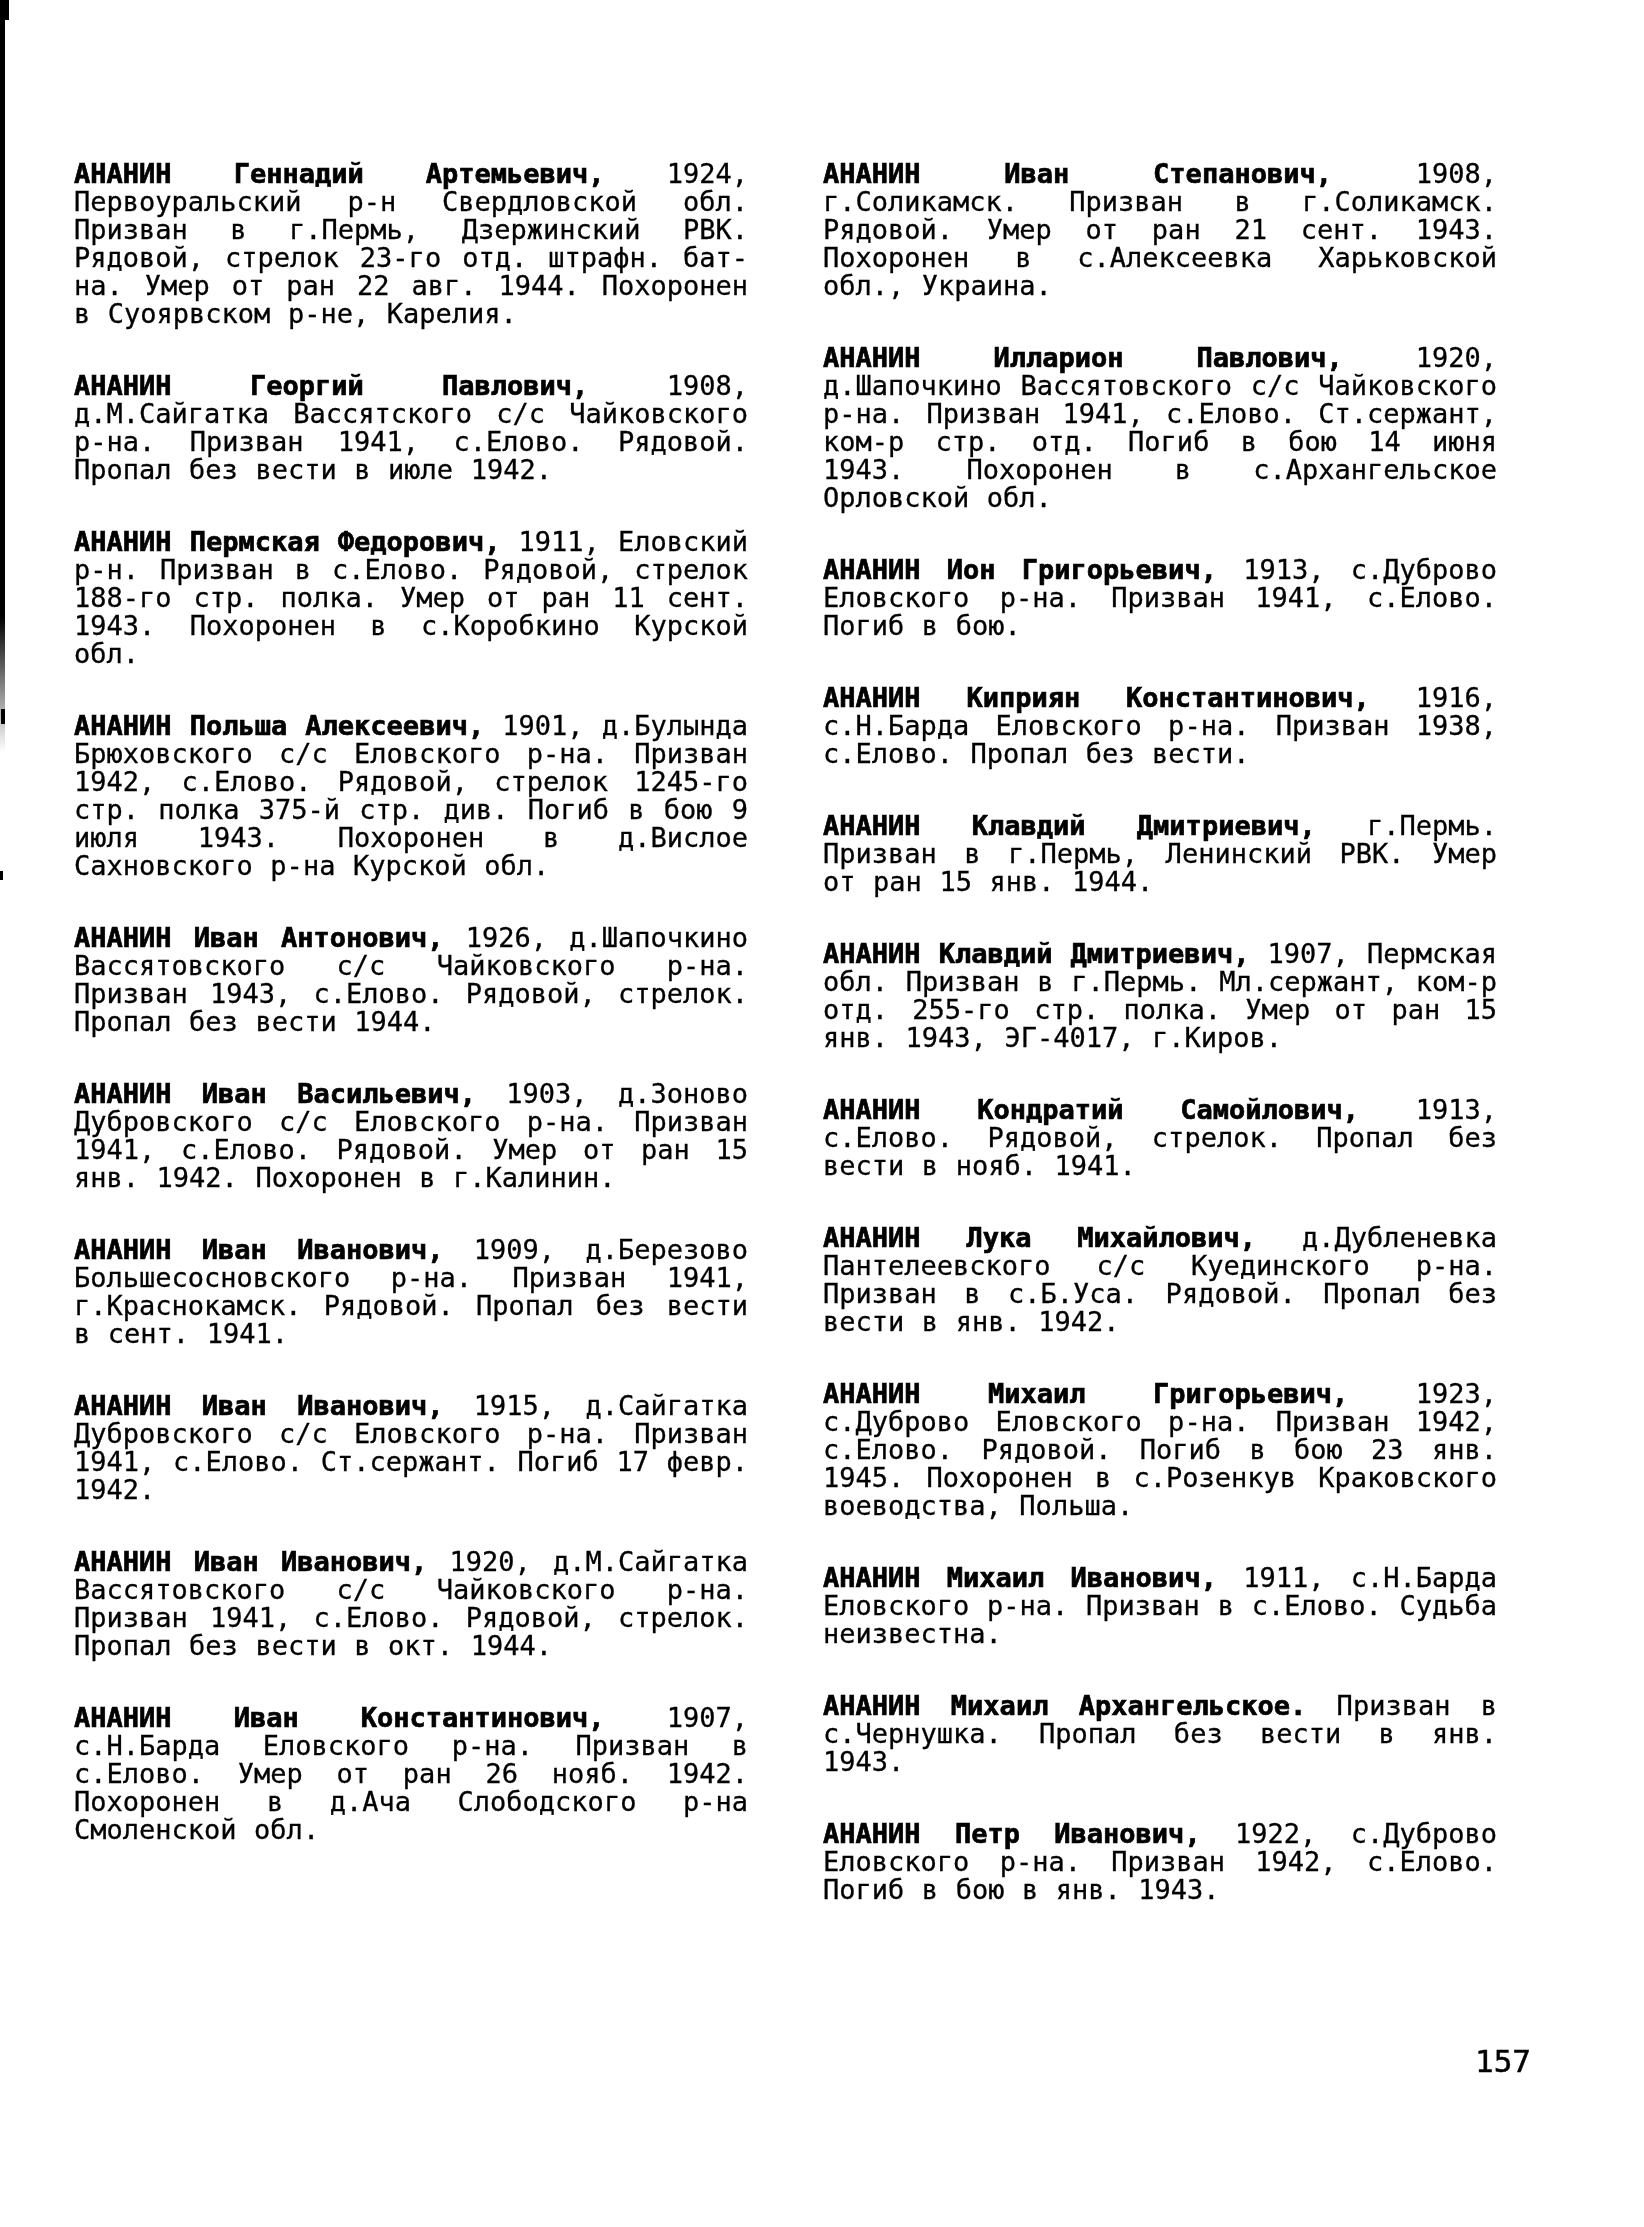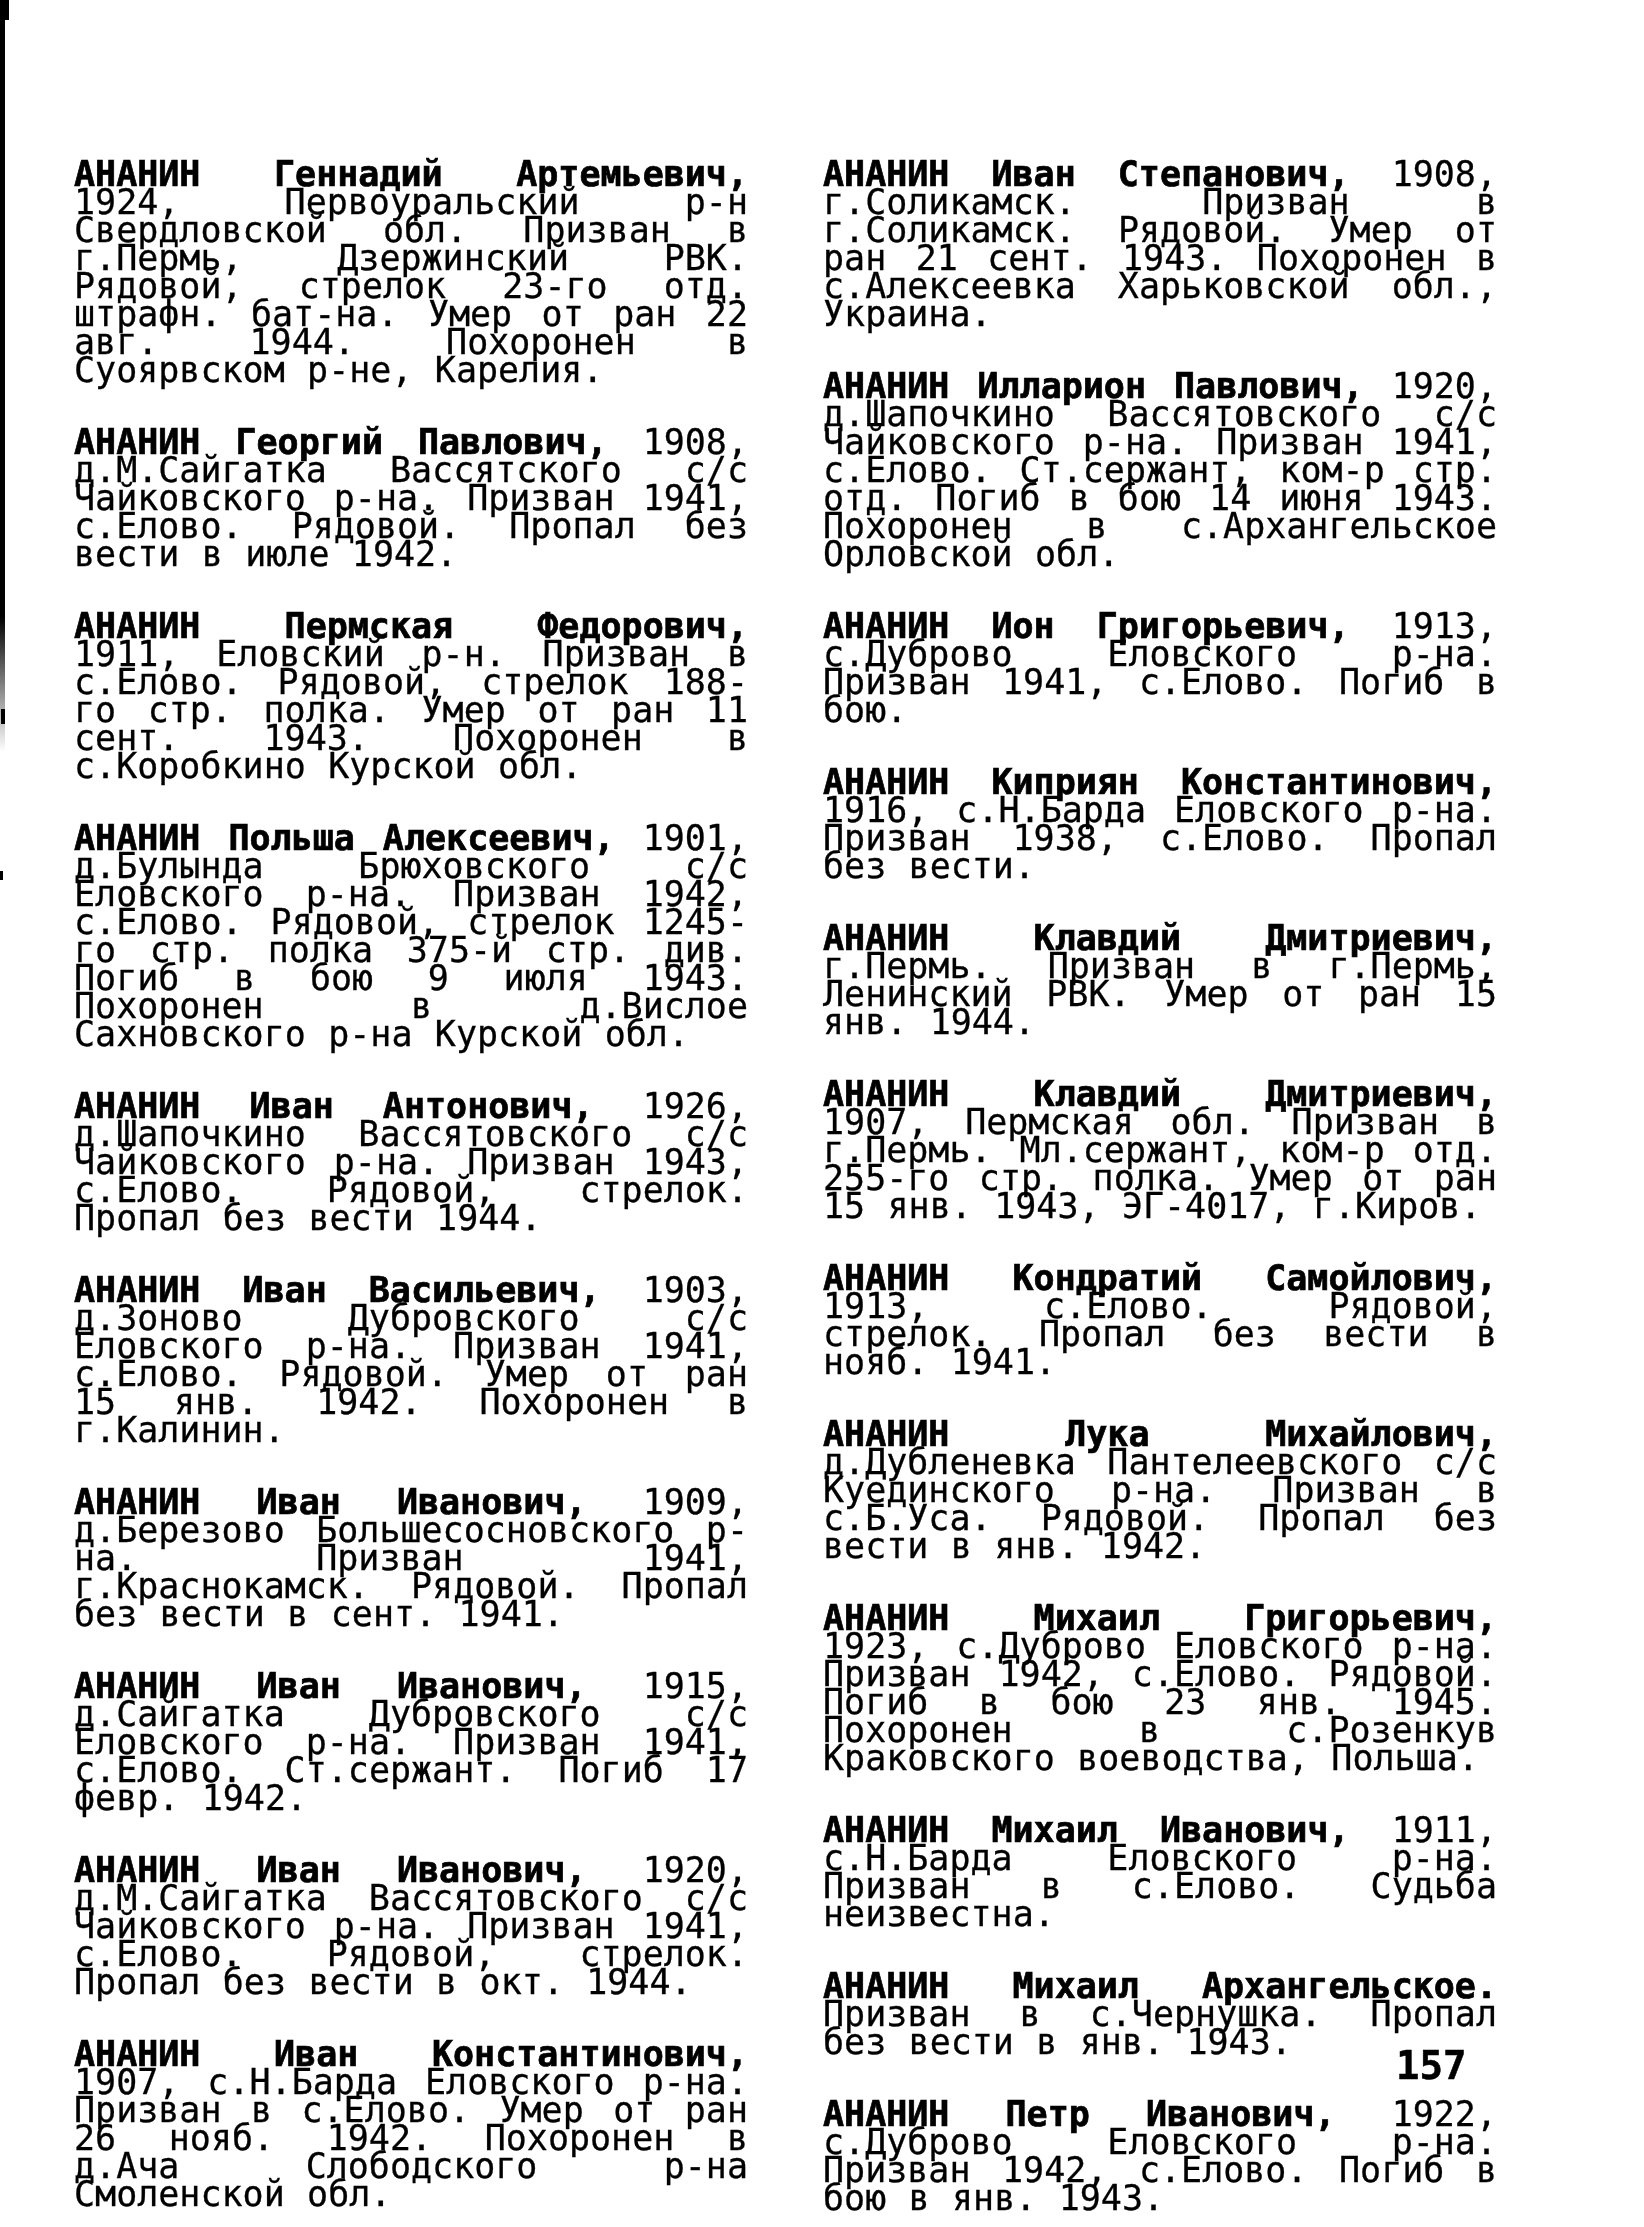--- a/index.html
+++ b/index.html
@@ -19,35 +19,35 @@
   .col {
     position: absolute;
     top: 160px;
     width: 674px;
     text-align: justify;
   }
   #col-left  { left: 74px; }
   #col-right { left: 823px; }
   .entry {
     margin: 0 0 44px 0;
-    font-size: 35px;
+    font-size: 27px;
     line-height: 28px;
     -webkit-text-stroke: 0.3px #000000;
     word-spacing: 1.3px;
   }
   .surname {
     font-weight: bold;
     -webkit-text-stroke: 0.7px #000000;
   }
   #page-number {
     position: absolute;
-    left: 1396px;
+    left: 1475px;
     top: 2043px;
-    font-size: 39px;
-    font-weight: bold;
+    font-size: 31px;
+    font-weight: normal;
     -webkit-text-stroke: 0.5px #000000;
   }
   
   .artifact { position: absolute; background: #000000; }
   #artifact-corner { left: 0; top: 0; width: 9.2px; height: 20px; }
   #artifact-line   { left: 0; top: 0; width: 4.6px; height: 752px;
                      background: linear-gradient(to bottom, #000 0%, #000 82%, rgba(0,0,0,0) 100%); }
   #artifact-speck-1 { left: 0.7px; top: 709px; width: 4.6px; height: 14.5px; }
   #artifact-speck-2 { left: 0;   top: 871px; width: 3.3px; height: 9.2px; }
 </style>

